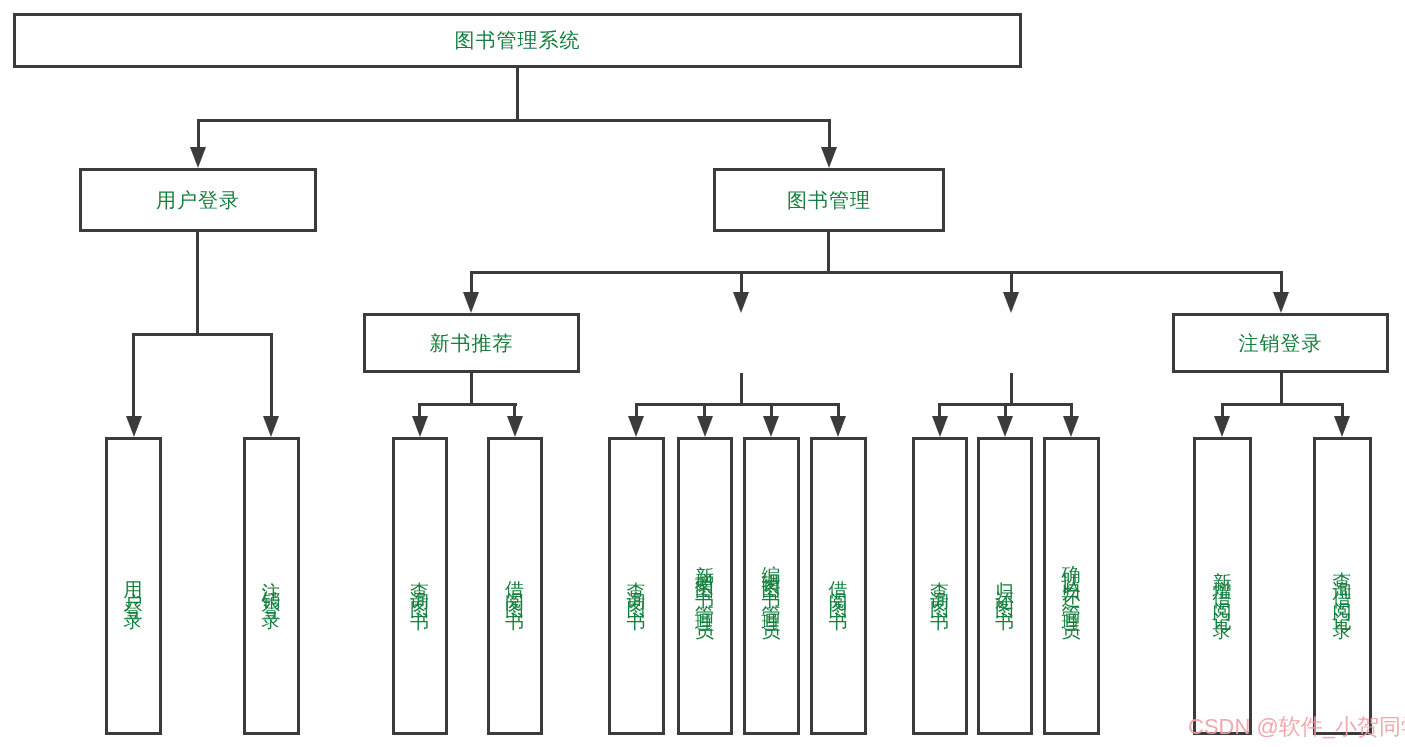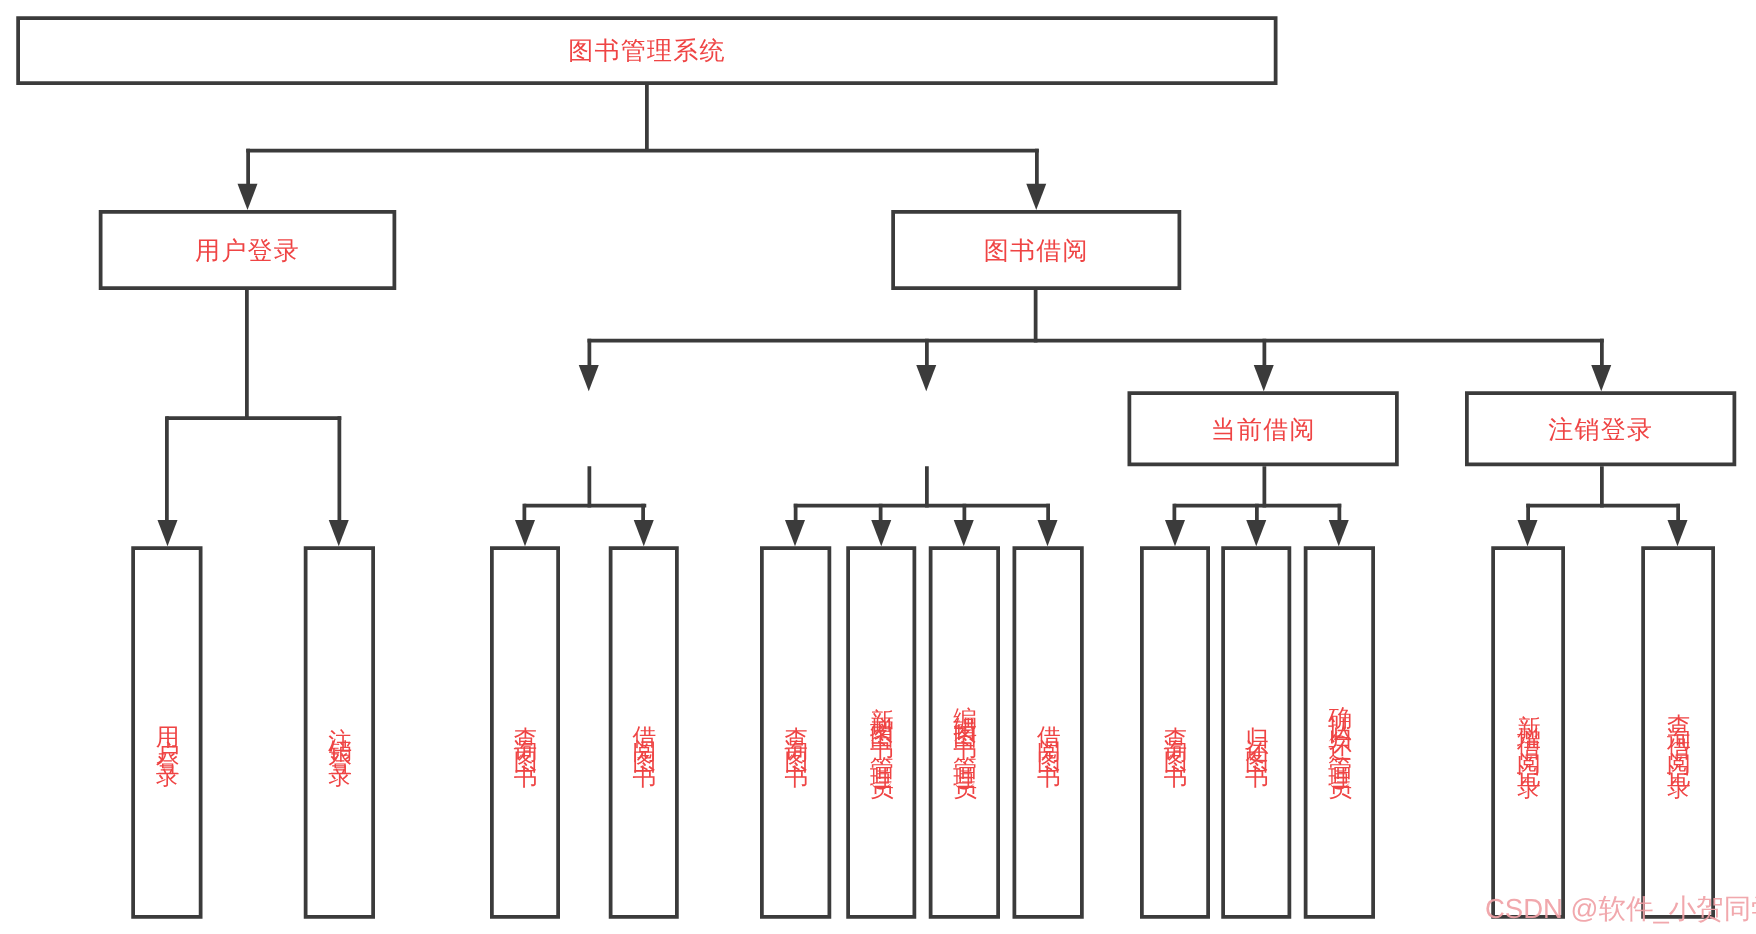--- a/index.html
+++ b/index.html
@@ -4,21 +4,21 @@
 <style>
   html,body { margin:0; padding:0; background:#ffffff; }
   .canvas {
     position:relative; width:1405px; height:747px; background:#ffffff;
     font-family:"Liberation Sans","DejaVu Sans",sans-serif; overflow:hidden;
   }
   .box {
     position:absolute; box-sizing:border-box;
     border:3px solid #3b3b3b; background:#ffffff;
     display:flex; align-items:center; justify-content:center;
-    font-size:20px; color:#ef4444; letter-spacing:1px;
+    font-size:20px; color:#15803d; letter-spacing:1px;
   }
   .vbox {
     writing-mode:vertical-rl; text-orientation:mixed;
     font-size:19px; letter-spacing:10px; line-height:1;
   }
   .vbox.long { letter-spacing:8px; }
   .hline, .vline { position:absolute; background:#3b3b3b; }
   .arrow {
     position:absolute; width:0; height:0;
     border-left:8px solid transparent; border-right:8px solid transparent;
@@ -39,41 +39,41 @@
   <div class="vline" style="left:516px; top:68px; width:3px; height:53px;"></div>
 
   <div class="hline" style="left:197px; top:119px; width:634px; height:3px;"></div>
 
   <div class="vline" style="left:197px; top:119px; width:3px; height:29px;"></div>
   <div class="arrow" style="left:190px; top:147px;"></div>
   <div class="vline" style="left:828px; top:119px; width:3px; height:29px;"></div>
   <div class="arrow" style="left:821px; top:147px;"></div>
 
   <div class="box" style="left:79px; top:168px; width:238px; height:64px;">用户登录</div>
-  <div class="box" style="left:713px; top:168px; width:232px; height:64px;">图书借阅</div>
+  <div class="box" style="left:713px; top:168px; width:232px; height:64px;">图书管理</div>
 
   <div class="vline" style="left:196px; top:232px; width:3px; height:104px;"></div>
   <div class="hline" style="left:133px; top:333px; width:140px; height:3px;"></div>
   <div class="vline" style="left:132px; top:333px; width:3px; height:83px;"></div>
   <div class="arrow" style="left:126px; top:416px;"></div>
   <div class="vline" style="left:270px; top:333px; width:3px; height:83px;"></div>
   <div class="arrow" style="left:263px; top:416px;"></div>
 
   <div class="vline" style="left:827px; top:232px; width:3px; height:42px;"></div>
   <div class="hline" style="left:470px; top:271px; width:813px; height:3px;"></div>
   <div class="vline" style="left:470px; top:271px; width:3px; height:23px;"></div>
   <div class="arrow" style="left:463px; top:292px;"></div>
   <div class="vline" style="left:740px; top:271px; width:3px; height:23px;"></div>
   <div class="arrow" style="left:733px; top:292px;"></div>
   <div class="vline" style="left:1010px; top:271px; width:3px; height:23px;"></div>
   <div class="arrow" style="left:1003px; top:292px;"></div>
   <div class="vline" style="left:1280px; top:271px; width:3px; height:23px;"></div>
   <div class="arrow" style="left:1273px; top:292px;"></div>
 
-  <div class="box" style="left:902px; top:313px; width:217px; height:60px;">当前借阅</div>
+  <div class="box" style="left:363px; top:313px; width:217px; height:60px;">新书推荐</div>
   <div class="box" style="left:1172px; top:313px; width:217px; height:60px;">注销登录</div>
 
   <div class="vline" style="left:470px; top:373px; width:3px; height:33px;"></div>
   <div class="hline" style="left:419px; top:403px; width:98px; height:3px;"></div>
   <div class="vline" style="left:418px; top:403px; width:3px; height:13px;"></div>
   <div class="arrow" style="left:412px; top:416px;"></div>
   <div class="vline" style="left:513px; top:403px; width:3px; height:13px;"></div>
   <div class="arrow" style="left:507px; top:416px;"></div>
 
   <div class="vline" style="left:740px; top:373px; width:3px; height:33px;"></div>

